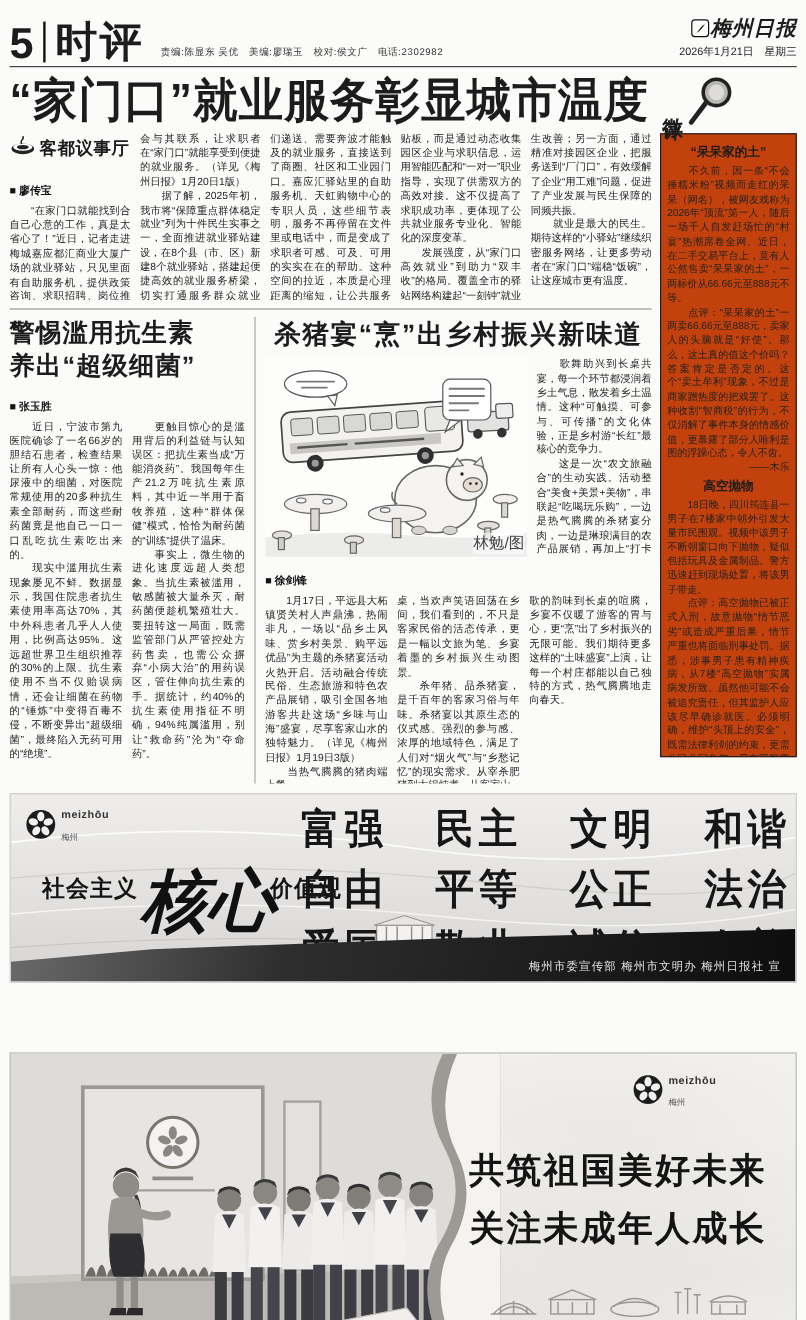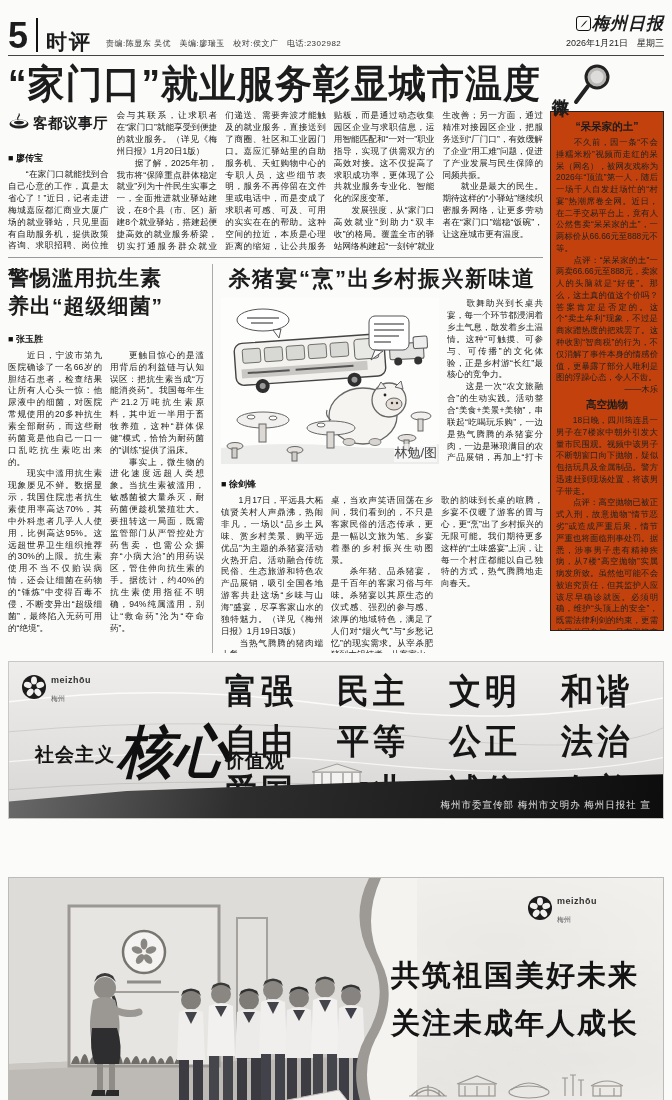--- a/index.html
+++ b/index.html
@@ -5,21 +5,21 @@
   * { margin:0; padding:0; box-sizing:border-box; }
   html,body { width:672px; height:1100px; overflow:hidden; background:#fbfbfa; }
   body { font-family:"Liberation Sans","DejaVu Sans",sans-serif; color:#1c1c1c; }
   .page { width:672px; height:1100px; padding:8px 8px 0 8px; position:relative; }
 
   
   .hdr { display:flex; justify-content:space-between; align-items:flex-end; height:44px; }
   .hdr-left { display:flex; align-items:flex-end; gap:6px; }
   .pageno { font-size:36px; font-weight:bold; line-height:0.9; }
   .hdr-vbar { width:2px; height:34px; background:#111; margin:0 2px; }
-  .section-title { font-size:21px; font-weight:900; letter-spacing:2px; line-height:0.95; }
+  .section-title { font-size:35px; font-weight:900; letter-spacing:2px; line-height:0.95; }
   .hdr-credits { font-size:8px; color:#333; margin:0 0 3px 8px; letter-spacing:0.5px; }
   .hdr-right { text-align:right; padding-bottom:2px; }
   .brand { display:flex; align-items:center; justify-content:flex-end; gap:1px; }
   .brand-box { width:15px; height:15px; border:1.5px solid #111; border-radius:3px; display:flex; align-items:center; justify-content:center; }
   .brand-name { font-family:"DejaVu Serif","Liberation Serif",serif; font-style:italic; font-weight:bold; font-size:17px; letter-spacing:1px; }
   .hdr-date { font-size:9px; color:#222; margin-top:2px; }
   .hdr-rule { border-top:1px solid #444; margin-top:3px; }
 
   
   .top-grid { display:grid; grid-template-columns:1fr 114px; gap:7px; margin-top:5px; }
@@ -62,25 +62,25 @@
   .wp-item-title { font-size:10.5px; font-weight:900; text-align:center; margin:3px 0 3px 0; }
   .wp-p { font-size:8.4px; line-height:1.4; text-align:justify; white-space:pre-line; color:#222; }
   .wp-sign { display:block; text-align:right; font-size:8.4px; color:#222; margin-bottom:3px; }
 
   
   .values-banner { position:relative; height:158px; margin-top:8px; border:1px solid #c9c8c6; background:linear-gradient(180deg,#eeedec 0%,#e2e1df 55%,#d6d5d3 100%); overflow:hidden; }
   .waves { position:absolute; inset:0; }
   .vb-logo { position:absolute; left:12px; top:7px; display:flex; gap:4px; align-items:center; }
   .vb-logo-txt .en { font-size:9px; font-weight:bold; color:#333; letter-spacing:0.5px; }
   .vb-logo-txt .cn { font-size:7px; color:#555; }
-  .slogan { position:absolute; left:26px; top:66px; display:flex; align-items:flex-end; }
+  .slogan { position:absolute; left:26px; top:66px; display:flex; }
   .slogan-pre { font-size:19px; font-weight:900; color:#141414; margin-bottom:8px; letter-spacing:1px; }
   .slogan-core { font-family:"DejaVu Serif","Liberation Serif",serif; font-style:italic; font-weight:bold; font-size:56px; line-height:0.85; color:#101010; margin:0 -4px 0 2px; }
   .slogan-suf { font-size:19px; font-weight:900; color:#141414; margin-bottom:2px; letter-spacing:1px; }
-  .vb-words { position:absolute; right:30px; top:8px; width:408px; display:flex; flex-direction:column; gap:6px; }
+  .vb-words { position:absolute; right:4px; top:8px; width:408px; display:flex; flex-direction:column; gap:6px; }
   .vb-row { display:flex; justify-content:space-between; }
   .vb-word { font-size:32px; font-weight:900; color:#161616; letter-spacing:4px; transform:scaleY(1.08); }
   .vb-band { position:absolute; left:0; right:0; bottom:0; height:44px; background:linear-gradient(100deg,#6a6a6a 0%,#2e2e2e 35%,#0d0d0d 100%); clip-path:polygon(0 62%,18% 38%,55% 18%,100% 0,100% 100%,0 100%); }
   .vb-band-credit { position:absolute; right:12px; bottom:6px; font-size:9.5px; color:#e3e3e3; letter-spacing:1px; }
   .vb-building { position:absolute; left:46%; bottom:26px; }
 
   
   .bottom-banner { position:relative; height:260px; margin-top:58px; border:1px solid #bbb; background:
       radial-gradient(ellipse at 75% 25%, rgba(0,0,0,0.045), transparent 42%),
       radial-gradient(ellipse at 88% 70%, rgba(0,0,0,0.05), transparent 45%),

